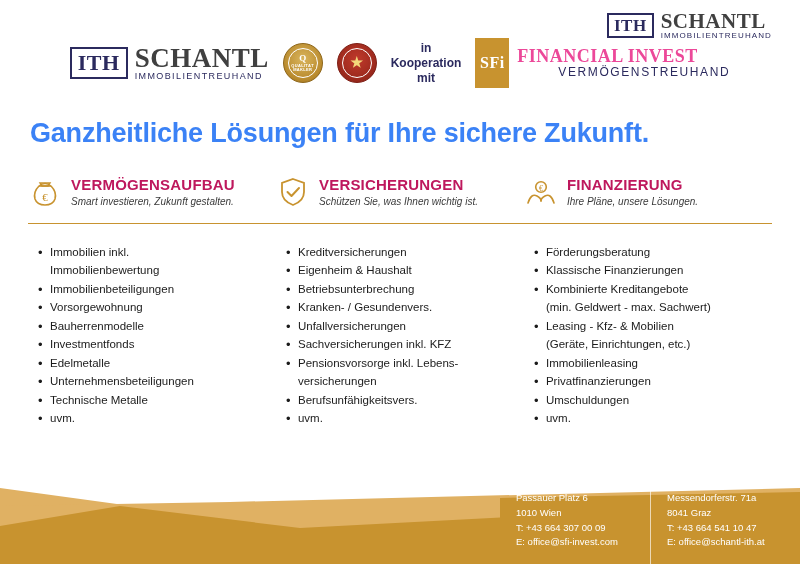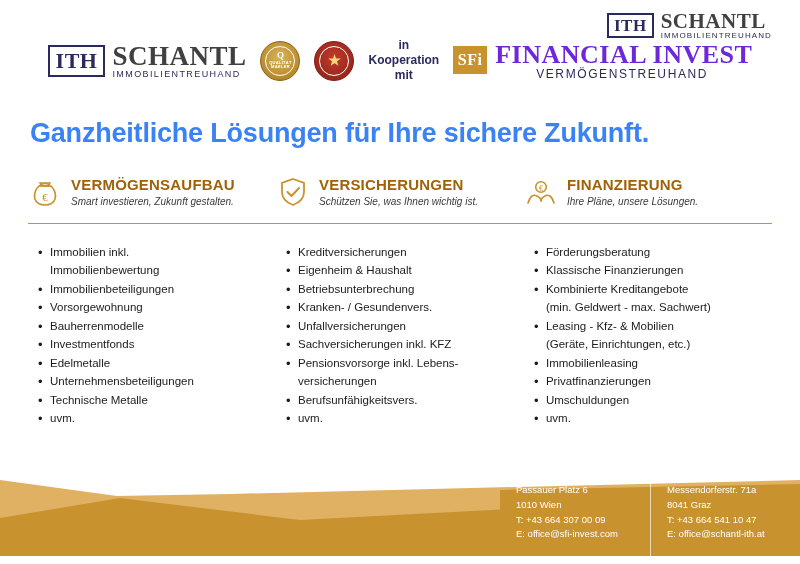--- a/index.html
+++ b/index.html
@@ -83,28 +83,28 @@
   }
   .seal-red .star { font-size: 14px; color:#f3d77a; }
 
   .koop {
     font-size: 12px; color:#2b2a5e; text-align:center; line-height:1.25;
     font-weight: 600;
   }
 
   .sfi-block { display:flex; align-items:center; gap: 8px; }
   .sfi-mark {
-    width: 34px; height: 28px; background:#c8932f;
+    width: 34px; height: 50px; background:#c8932f;
     color:#fff; font-weight:bold; font-size: 16px;
     display:flex; align-items:center; justify-content:center;
     font-family:"Liberation Serif", serif; letter-spacing:0.5px;
   }
   .sfi-words { line-height:1.05; }
   .sfi-words .w1 {
-    font-size: 26px; font-weight:bold; color:#6d28d9;
+    font-size: 18px; font-weight:bold; color:#ec4899;
     font-family:"Liberation Serif", serif; letter-spacing:0.5px;
   }
   .sfi-words .w2 { font-size: 12px; color:#2b2a5e; letter-spacing:1.6px;margin-left:41px; }
 
   
   .headline {
     margin: 18px 0 0 30px;
     font-size: 27px;
     font-weight: bold;
     color: #3b82f6;
@@ -118,21 +118,21 @@
     gap: 0;
   }
   .col { width: 33.33%; padding-right: 12px; }
   .col-head { display:flex; align-items:center; gap:9px; height: 42px; }
   .col-icon {
     width: 34px; height: 34px;
     flex: 0 0 34px;
     display:flex; align-items:center; justify-content:center;
   }
   .col-title {
-    font-size: 15px; font-weight: bold; color: #a16207;
+    font-size: 15px; font-weight: bold; color: #be185d;
     letter-spacing: 0.2px; line-height:1.1;
   }
   .col-sub {
     font-size: 10px; color:#3a3a3a; font-style: italic;
     margin-top: 2px;
   }
   .rule {
     border: 0; border-top: 1.3px solid #c8932f;
     margin: 10px 28px 0 28px;
   }
@@ -151,21 +151,21 @@
     content: "•";
     position: absolute; left: 2px; top: -1px;
     color: #1b1b1b; font-size: 13px;
   }
   ul.items li.cont { padding-left: 14px; }
   ul.items li.cont::before { content: ""; }
 
   
   .bottom {
     position: absolute;
-    left: 0; bottom: 8px; width: 800px; height: 120px;
+    left: 0; bottom: 0; width: 800px; height: 120px;
   }
   .bottom svg { display:block; }
   .contacts {
     position: absolute;
     bottom: 0; right: 0;
     display: flex;
     color: #ffffff;
     font-size: 9.5px;
     line-height: 1.55;
   }

